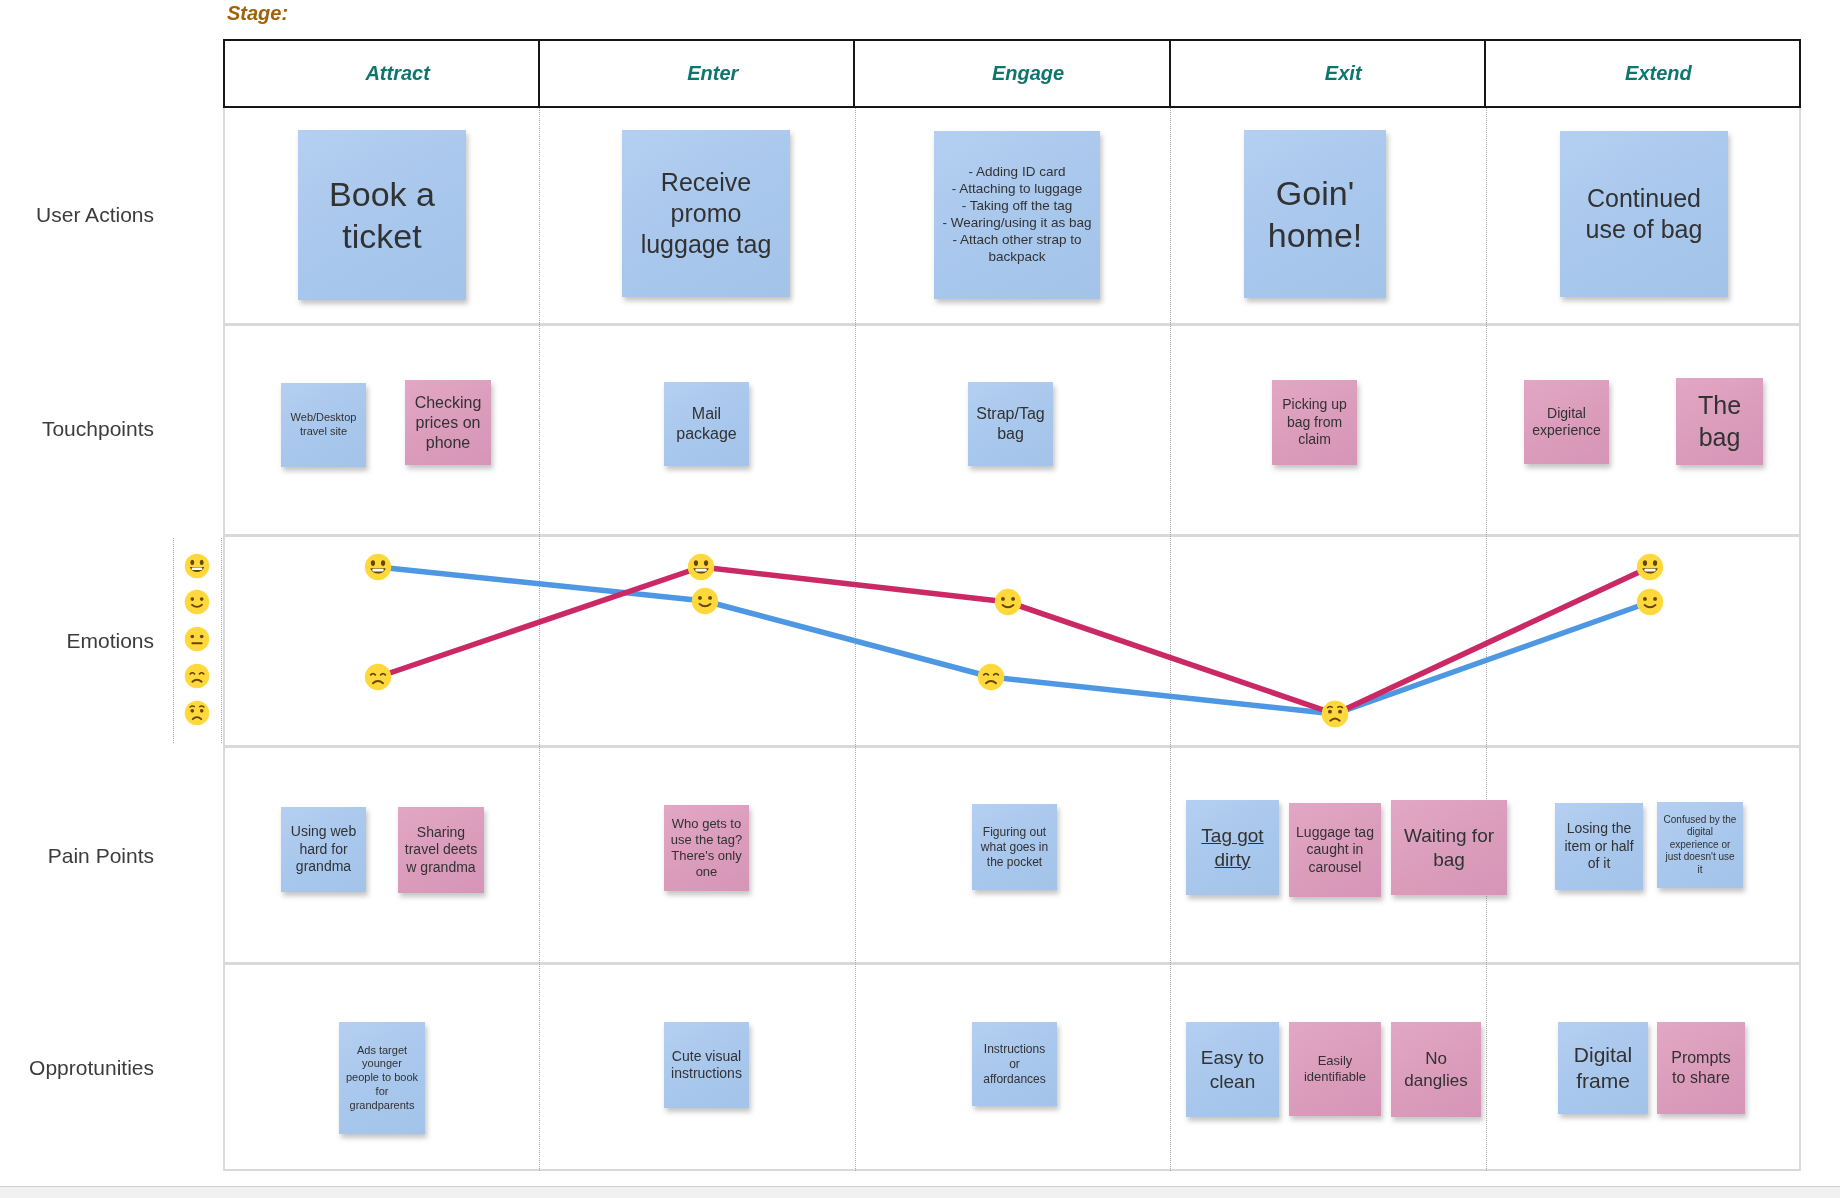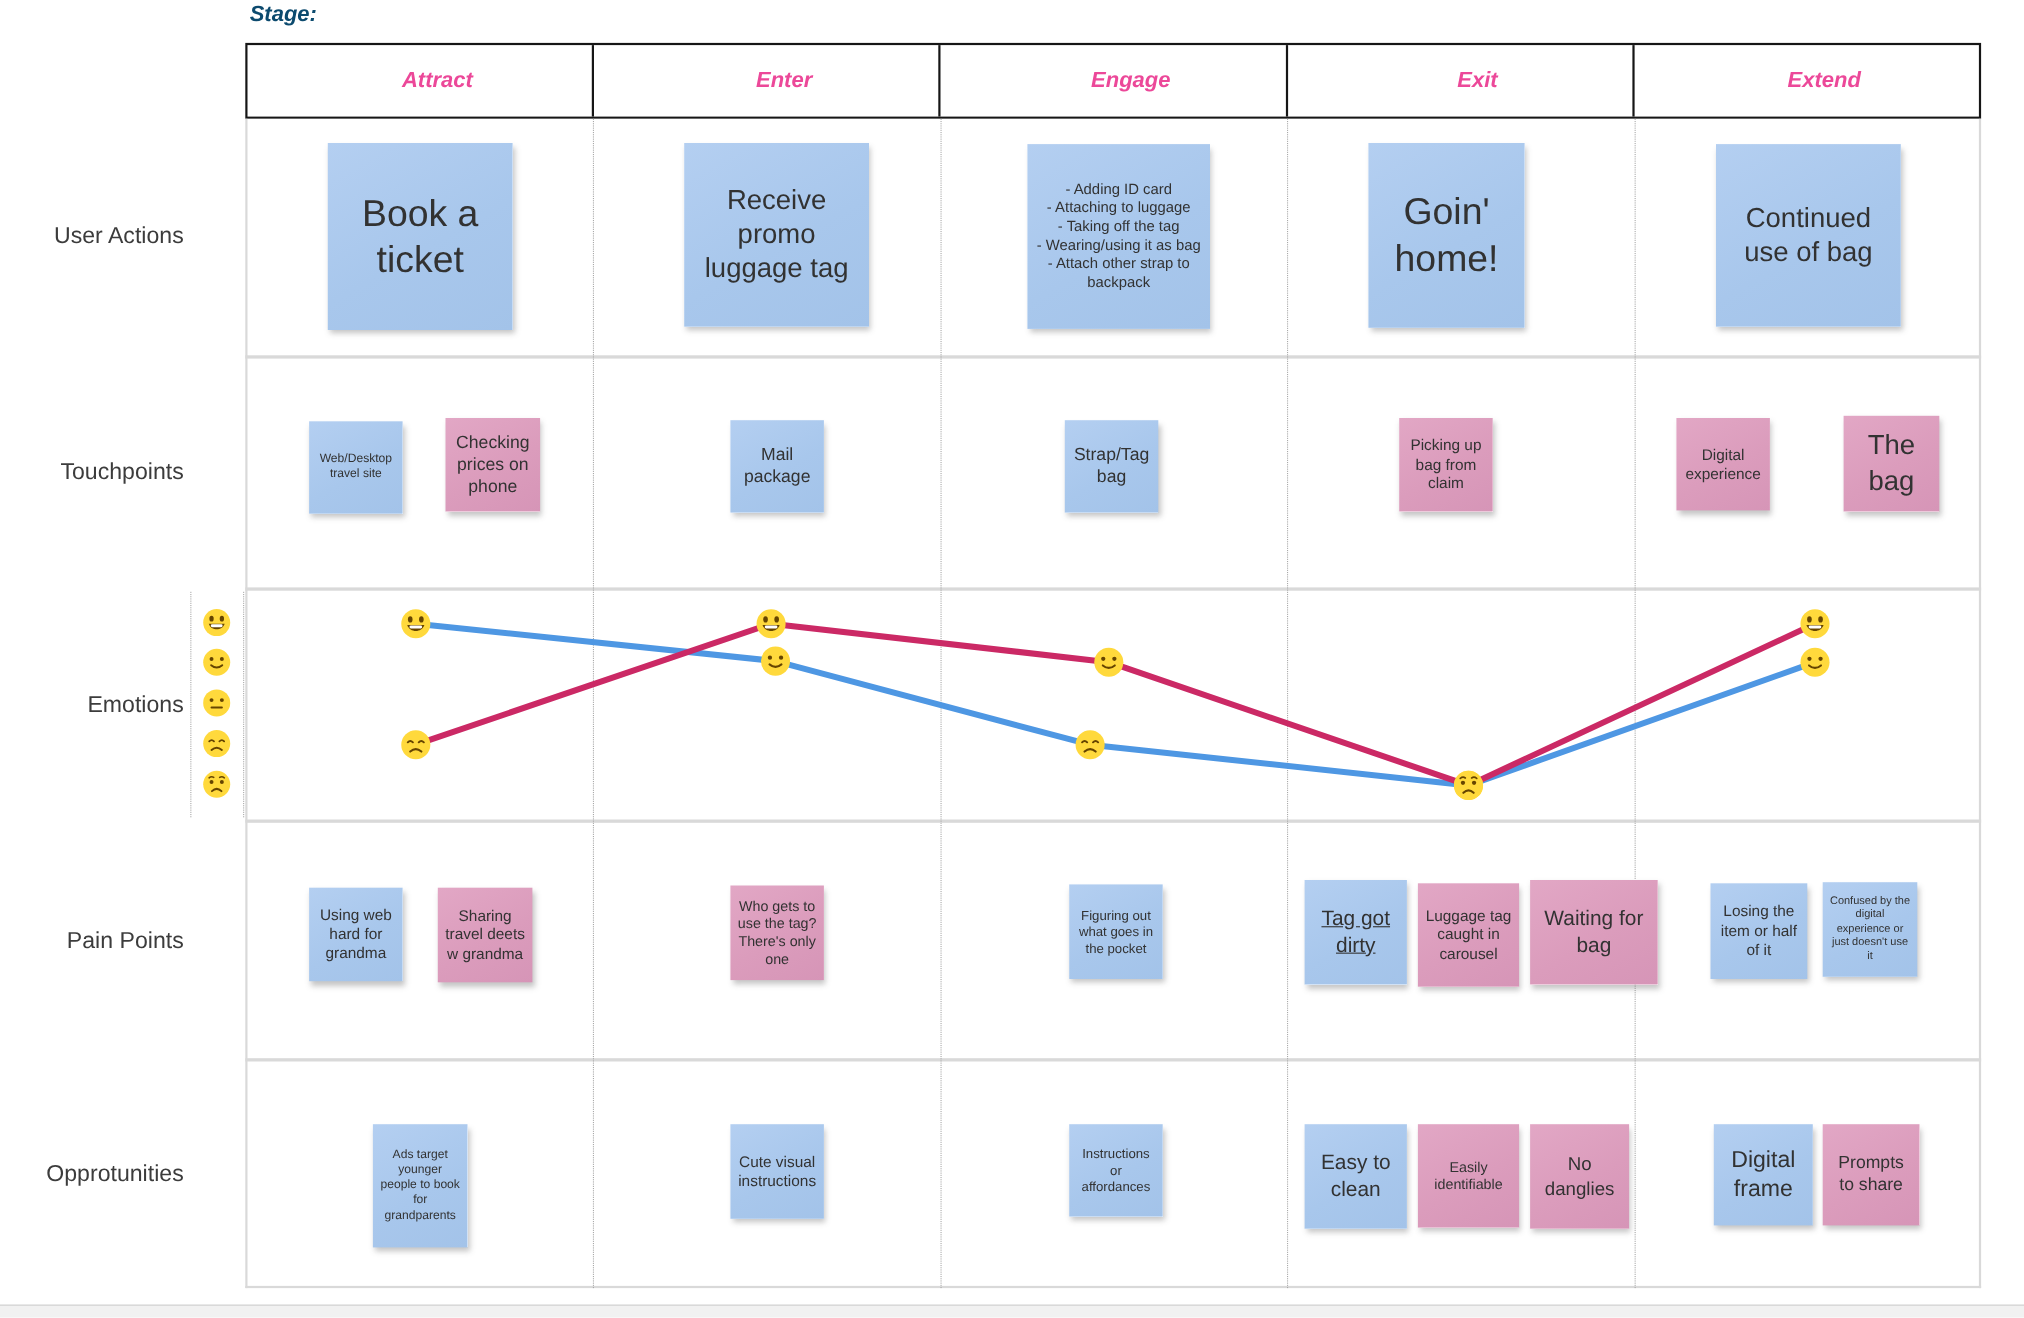--- a/index.html
+++ b/index.html
@@ -1,32 +1,32 @@
 <!DOCTYPE html>
 <html><head>
 <meta charset="utf-8">
 <style>
   html,body{margin:0;padding:0;background:#ffffff;}
   #page{position:relative;width:1840px;height:1198px;background:#ffffff;overflow:hidden;
         font-family:"Liberation Sans","DejaVu Sans",sans-serif;}
-  .stage-label{position:absolute;left:227px;top:2px;font-size:20px;font-weight:bold;font-style:italic;color:#0c4a6e;}
+  .stage-label{position:absolute;left:227px;top:2px;font-size:20px;font-weight:bold;font-style:italic;color:#a16207;}
   
   .header-row{position:absolute;left:223px;top:39px;width:1578px;height:69px;display:flex;
               border:2.5px solid #161616;box-sizing:border-box;background:#fff;}
   .hcell{flex:1;display:flex;align-items:center;justify-content:center;
-         font-size:20px;font-weight:bold;font-style:italic;color:#ec4899;border-left:2.5px solid #161616;padding-left:32px;}
+         font-size:20px;font-weight:bold;font-style:italic;color:#0f766e;border-left:2.5px solid #161616;padding-left:32px;}
   .hcell:first-child{border-left:none;}
   
   .grid-body{position:absolute;left:223px;top:108px;width:1578px;height:1063px;box-sizing:border-box;
              border-left:2px solid #d9d9d9;border-right:2px solid #d9d9d9;border-bottom:2px solid #d9d9d9;background:#fff;}
   .hsep{position:absolute;left:223px;width:1578px;height:2.5px;background:#d9d9d9;}
   .vdot{position:absolute;top:108px;height:1063px;width:0;border-left:1.5px dotted #a8a8a8;}
   .bracket{position:absolute;width:0;border-left:1.5px dotted #a8a8a8;}
   
-  .rlabel{position:absolute;left:17px;width:150px;text-align:right;font-size:21px;color:#3c3c3c;transform:translateY(-50%);}
+  .rlabel{position:absolute;left:4px;width:150px;text-align:right;font-size:21px;color:#3c3c3c;transform:translateY(-50%);}
   
   .sticky{position:absolute;display:flex;align-items:center;justify-content:center;text-align:center;
           padding:6px;box-sizing:border-box;color:#323232;line-height:1.25;white-space:pre-line;
           box-shadow:2px 4px 5px rgba(90,90,90,0.35);}
   .sticky.blue{background:linear-gradient(150deg,#b4cff1 0%,#a8c7ec 55%,#a3c3e9 100%);}
   .sticky.pink{background:linear-gradient(150deg,#e2a7c5 0%,#db9cbc 55%,#d695b7 100%);}
   
   #emotion-svg{position:absolute;left:0;top:0;pointer-events:none;}
   .emoji{position:absolute;transform:translate(-50%,-50%);line-height:0;}
   .bottom-strip{position:absolute;left:0;top:1186px;width:1840px;height:12px;background:#f1f1f1;border-top:1px solid #cfcfcf;}

